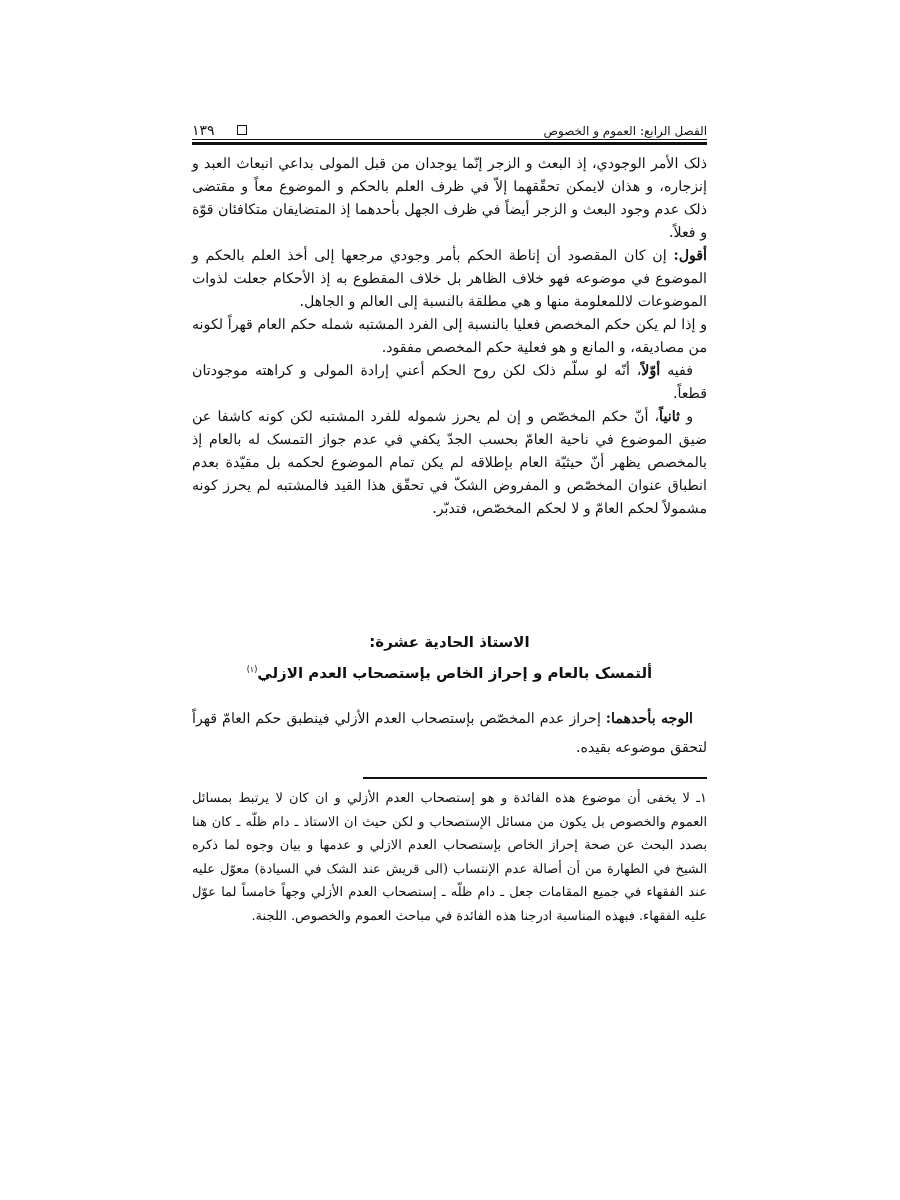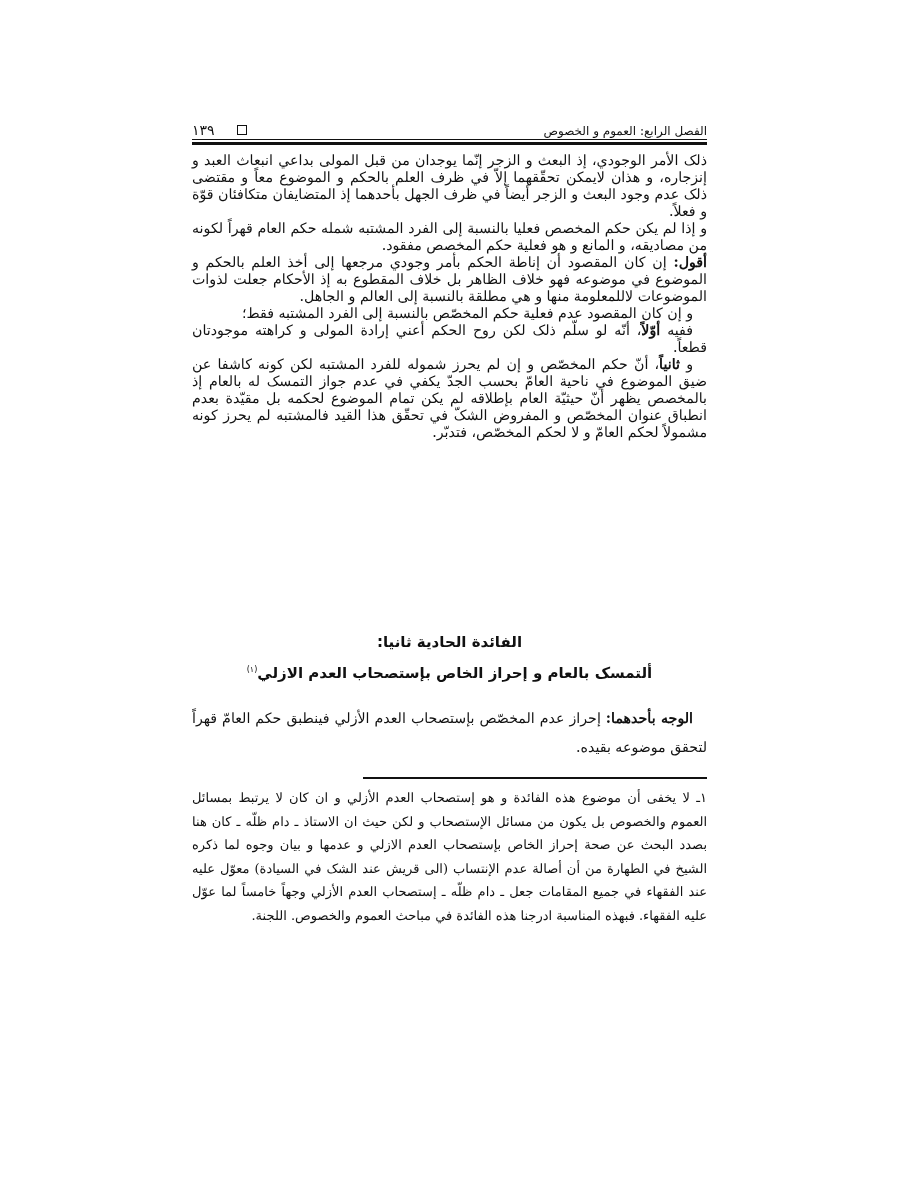--- a/index.html
+++ b/index.html
@@ -15,21 +15,21 @@
       font-size: 14px;
     }
     .header .chapter { font-size: 12px; }
     .header .pageno { direction: ltr; display: flex; align-items: center; gap: 22px; font-size: 14px; }
     .header .box { display: inline-block; width: 10px; height: 10px; border: 1.5px solid #111; box-sizing: border-box; }
     .rule-thin { position: absolute; left: 192px; width: 515px; top: 139px; height: 1px; background: #111; }
     .rule-thick { position: absolute; left: 192px; width: 515px; top: 142px; height: 3px; background: #111; }
     .body-text {
       position: absolute; left: 192px; width: 515px; top: 152px;
       direction: rtl; text-align: justify; text-align-last: right;
-      font-size: 14.2px; line-height: 17px;
+      font-size: 14.2px; line-height: 23px;
     }
     .body-text p { margin: 0; }
     .body-text p.indent { text-indent: 14px; }
     .bold { font-weight: bold; }
     .heading {
       position: absolute; left: 192px; width: 515px; top: 628px;
       direction: rtl; text-align: center;
       font-family: "DejaVu Sans", "Liberation Sans", sans-serif; font-weight: bold;
     }
     .heading .h1 { font-size: 15px; line-height: 28px; }
@@ -59,29 +59,28 @@
     <span class="pageno">
       <span>١٣٩</span>
       <span class="box"></span>
     </span>
   </div>
   <div class="rule-thin"></div>
   <div class="rule-thick"></div>
 
   <div class="body-text">
     <p>ذلک الأمر الوجودي، إذ البعث و الزجر إنّما يوجدان من قبل المولى بداعي انبعاث العبد و إنزجاره، و هذان لايمكن تحقّقهما إلاّ في ظرف العلم بالحكم و الموضوع معاً و مقتضى ذلک عدم وجود البعث و الزجر أيضاً في ظرف الجهل بأحدهما إذ المتضايفان متكافئان قوّة و فعلاً.</p>
+    <p><span class="bold">أقول:</span><span> إن كان المقصود أن إناطة الحكم بأمر وجودي مرجعها إلى أخذ العلم بالحكم و الموضوع في موضوعه فهو خلاف الظاهر بل خلاف المقطوع به إذ الأحكام جعلت لذوات الموضوعات لاللمعلومة منها و هي مطلقة بالنسبة إلى العالم و الجاهل.</span></p>
     <p>و إذا لم يكن حكم المخصص فعليا بالنسبة إلى الفرد المشتبه شمله حكم العام قهراً لكونه من مصاديقه، و المانع و هو فعلية حكم المخصص مفقود.</p>
-    <p><span class="bold">أقول:</span><span> إن كان المقصود أن إناطة الحكم بأمر وجودي مرجعها إلى أخذ العلم بالحكم و الموضوع في موضوعه فهو خلاف الظاهر بل خلاف المقطوع به إذ الأحكام جعلت لذوات الموضوعات لاللمعلومة منها و هي مطلقة بالنسبة إلى العالم و الجاهل.</span></p>
-    <p class="indent">و إن كان المقصود عدم فعلية حكم المخصّص بالنسبة إلى الفرد المشتبه فقط؛</p>
     <p class="indent"><span>ففيه </span><span class="bold">أوّلاً</span><span>، أنّه لو سلّم ذلک لكن روح الحكم أعني إرادة المولى و كراهته موجودتان قطعاً.</span></p>
     <p class="indent"><span>و </span><span class="bold">ثانياً</span><span>، أنّ حكم المخصّص و إن لم يحرز شموله للفرد المشتبه لكن كونه كاشفا عن ضيق الموضوع في ناحية العامّ بحسب الجدّ يكفي في عدم جواز التمسک له بالعام إذ بالمخصص يظهر أنّ حيثيّة العام بإطلاقه لم يكن تمام الموضوع لحكمه بل مقيّدة بعدم انطباق عنوان المخصّص و المفروض الشکّ في تحقّق هذا القيد فالمشتبه لم يحرز كونه مشمولاً لحكم العامّ و لا لحكم المخصّص، فتدبّر.</span></p>
   </div>
 
   <div class="heading">
-    <div class="h1">الفائدة الحادية ثانيا:</div>
+    <div class="h1">الاستاذ الحادية عشرة:</div>
     <div class="h2"><span>ألتمسک بالعام و إحراز الخاص بإستصحاب العدم الازلي</span><sup>(١)</sup></div>
   </div>
 
   <div class="section">
     <p><span class="bold">الوجه بأحدهما:</span><span> إحراز عدم المخصّص بإستصحاب العدم الأزلي فينطبق حكم العامّ قهراً لتحقق موضوعه بقيده.</span></p>
   </div>
 
   <div class="fn-rule"></div>
   <div class="footnote">
     <p>١ـ لا يخفى أن موضوع هذه الفائدة و هو إستصحاب العدم الأزلي و ان كان لا يرتبط بمسائل العموم والخصوص بل يكون من مسائل الإستصحاب و لكن حيث ان الاستاذ ـ دام ظلّه ـ كان هنا بصدد البحث عن صحة إحراز الخاص بإستصحاب العدم الازلي و عدمها و بيان وجوه لما ذكره الشيخ في الطهارة من أن أصالة عدم الإنتساب (الى قريش عند الشک في السيادة) معوّل عليه عند الفقهاء في جميع المقامات جعل ـ دام ظلّه ـ إستصحاب العدم الأزلي وجهاً خامساً لما عوّل عليه الفقهاء. فبهذه المناسبة ادرجنا هذه الفائدة في مباحث العموم والخصوص. اللجنة.</p>

